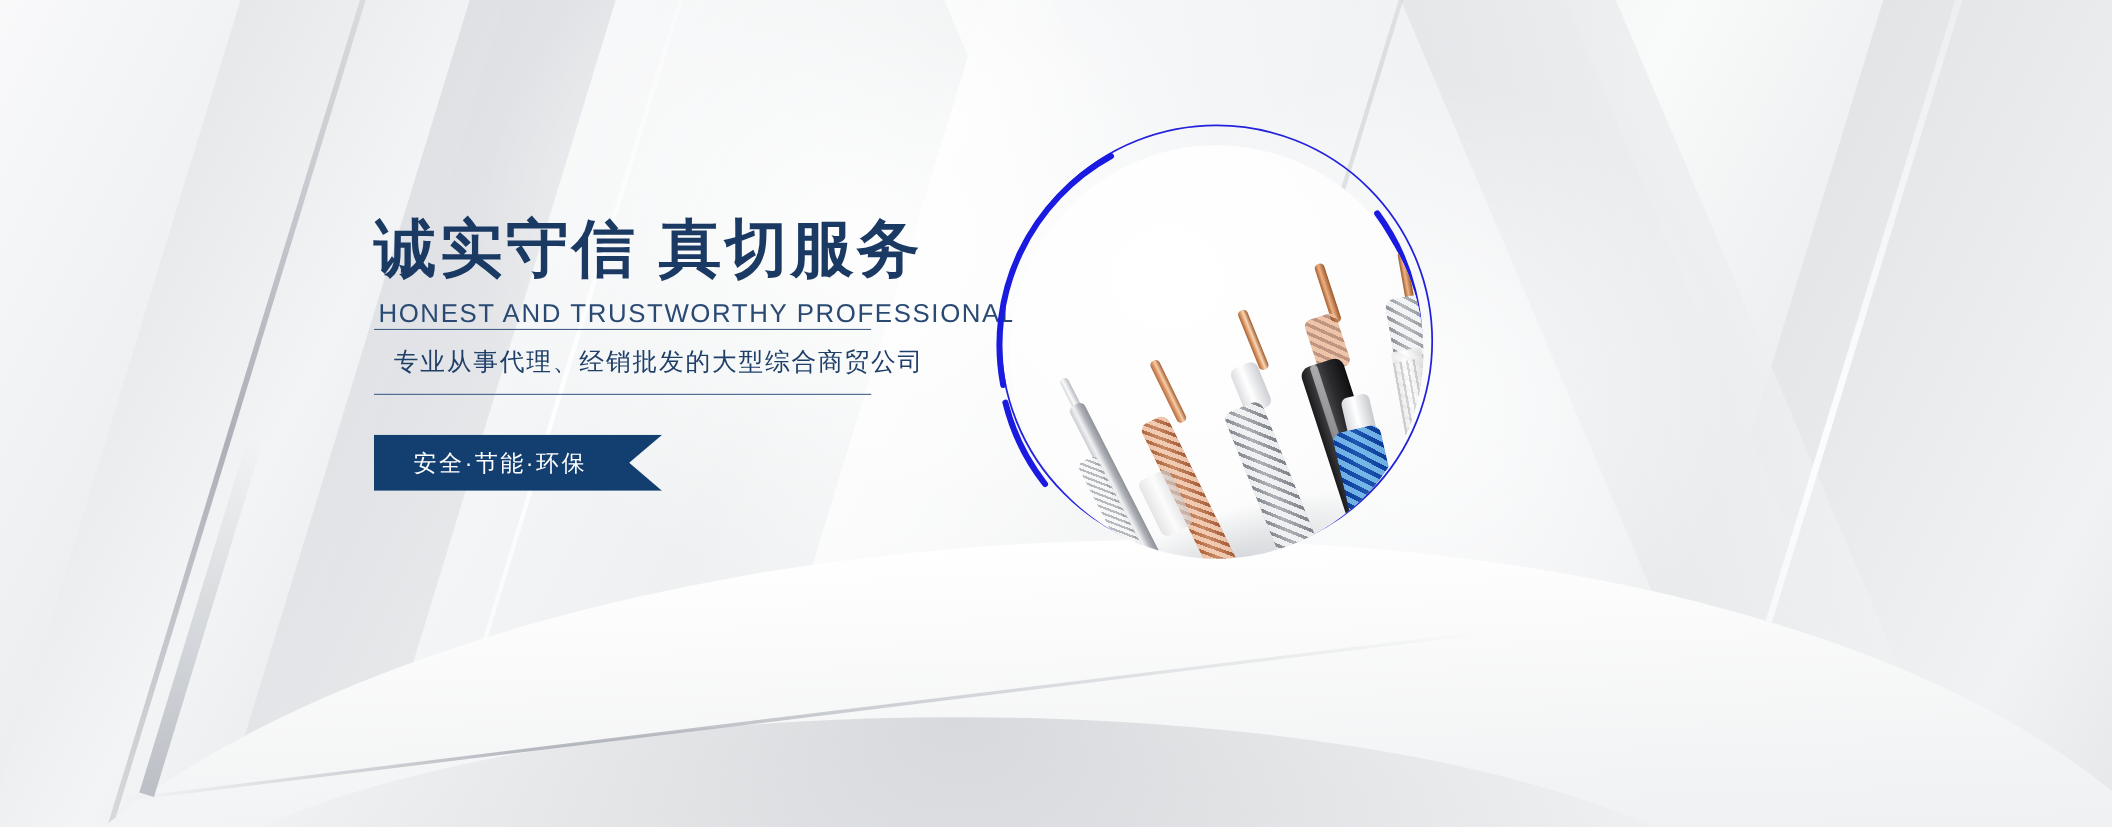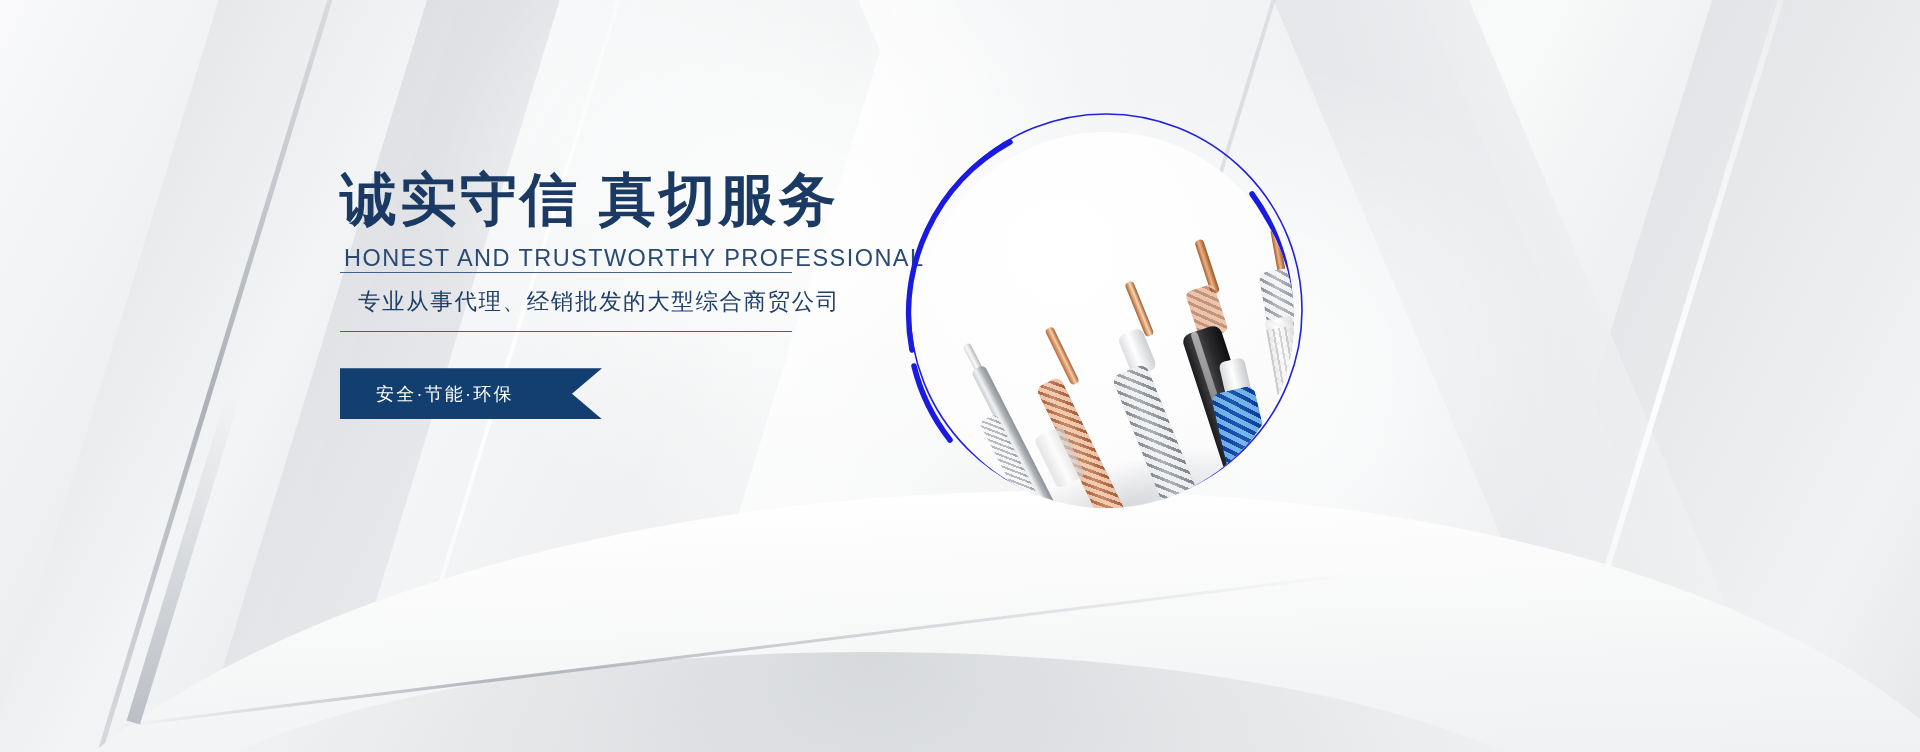--- a/index.html
+++ b/index.html
@@ -125,21 +125,21 @@
   .glow-1{
     left:420px;top:-120px;width:720px;height:680px;
     background:radial-gradient(ellipse at 50% 50%,rgba(255,255,255,.92) 0%,rgba(255,255,255,0) 68%);
   }
   .glow-2{
     left:960px;top:60px;width:620px;height:620px;
     background:radial-gradient(ellipse at 50% 50%,rgba(255,255,255,.85) 0%,rgba(255,255,255,0) 70%);
   }
 
   
-  .content{position:absolute;left:340px;top:166px;width:560px;}
+  .content{position:absolute;left:340px;top:193px;width:560px;}
   .title{
     margin:0;
     font-size:57px;line-height:1.18;
     font-weight:700;
     letter-spacing:3px;
     color:#1b3a63;
     white-space:nowrap;
   }
   .subtitle-en{
     margin:12px 0 0 4px;
@@ -168,21 +168,21 @@
     margin-top:36px;
     width:262px;height:51px;
     background:#123f70;
     display:flex;align-items:center;
     box-sizing:border-box;
     padding-left:36px;
     clip-path:polygon(0 0, 100% 0, calc(100% - 30px) 50%, 100% 100%, 0 100%);
   }
   .ribbon-text{
     color:#ffffff;
-    font-size:18px;
+    font-size:21px;
     letter-spacing:2.2px;
     white-space:nowrap;
   }
 
   
   .medallion{
     position:absolute;left:908px;top:120px;width:400px;height:400px;
   }
   .med-svg{position:absolute;left:-30px;top:-20px;width:470px;height:450px;}
   .photo{

